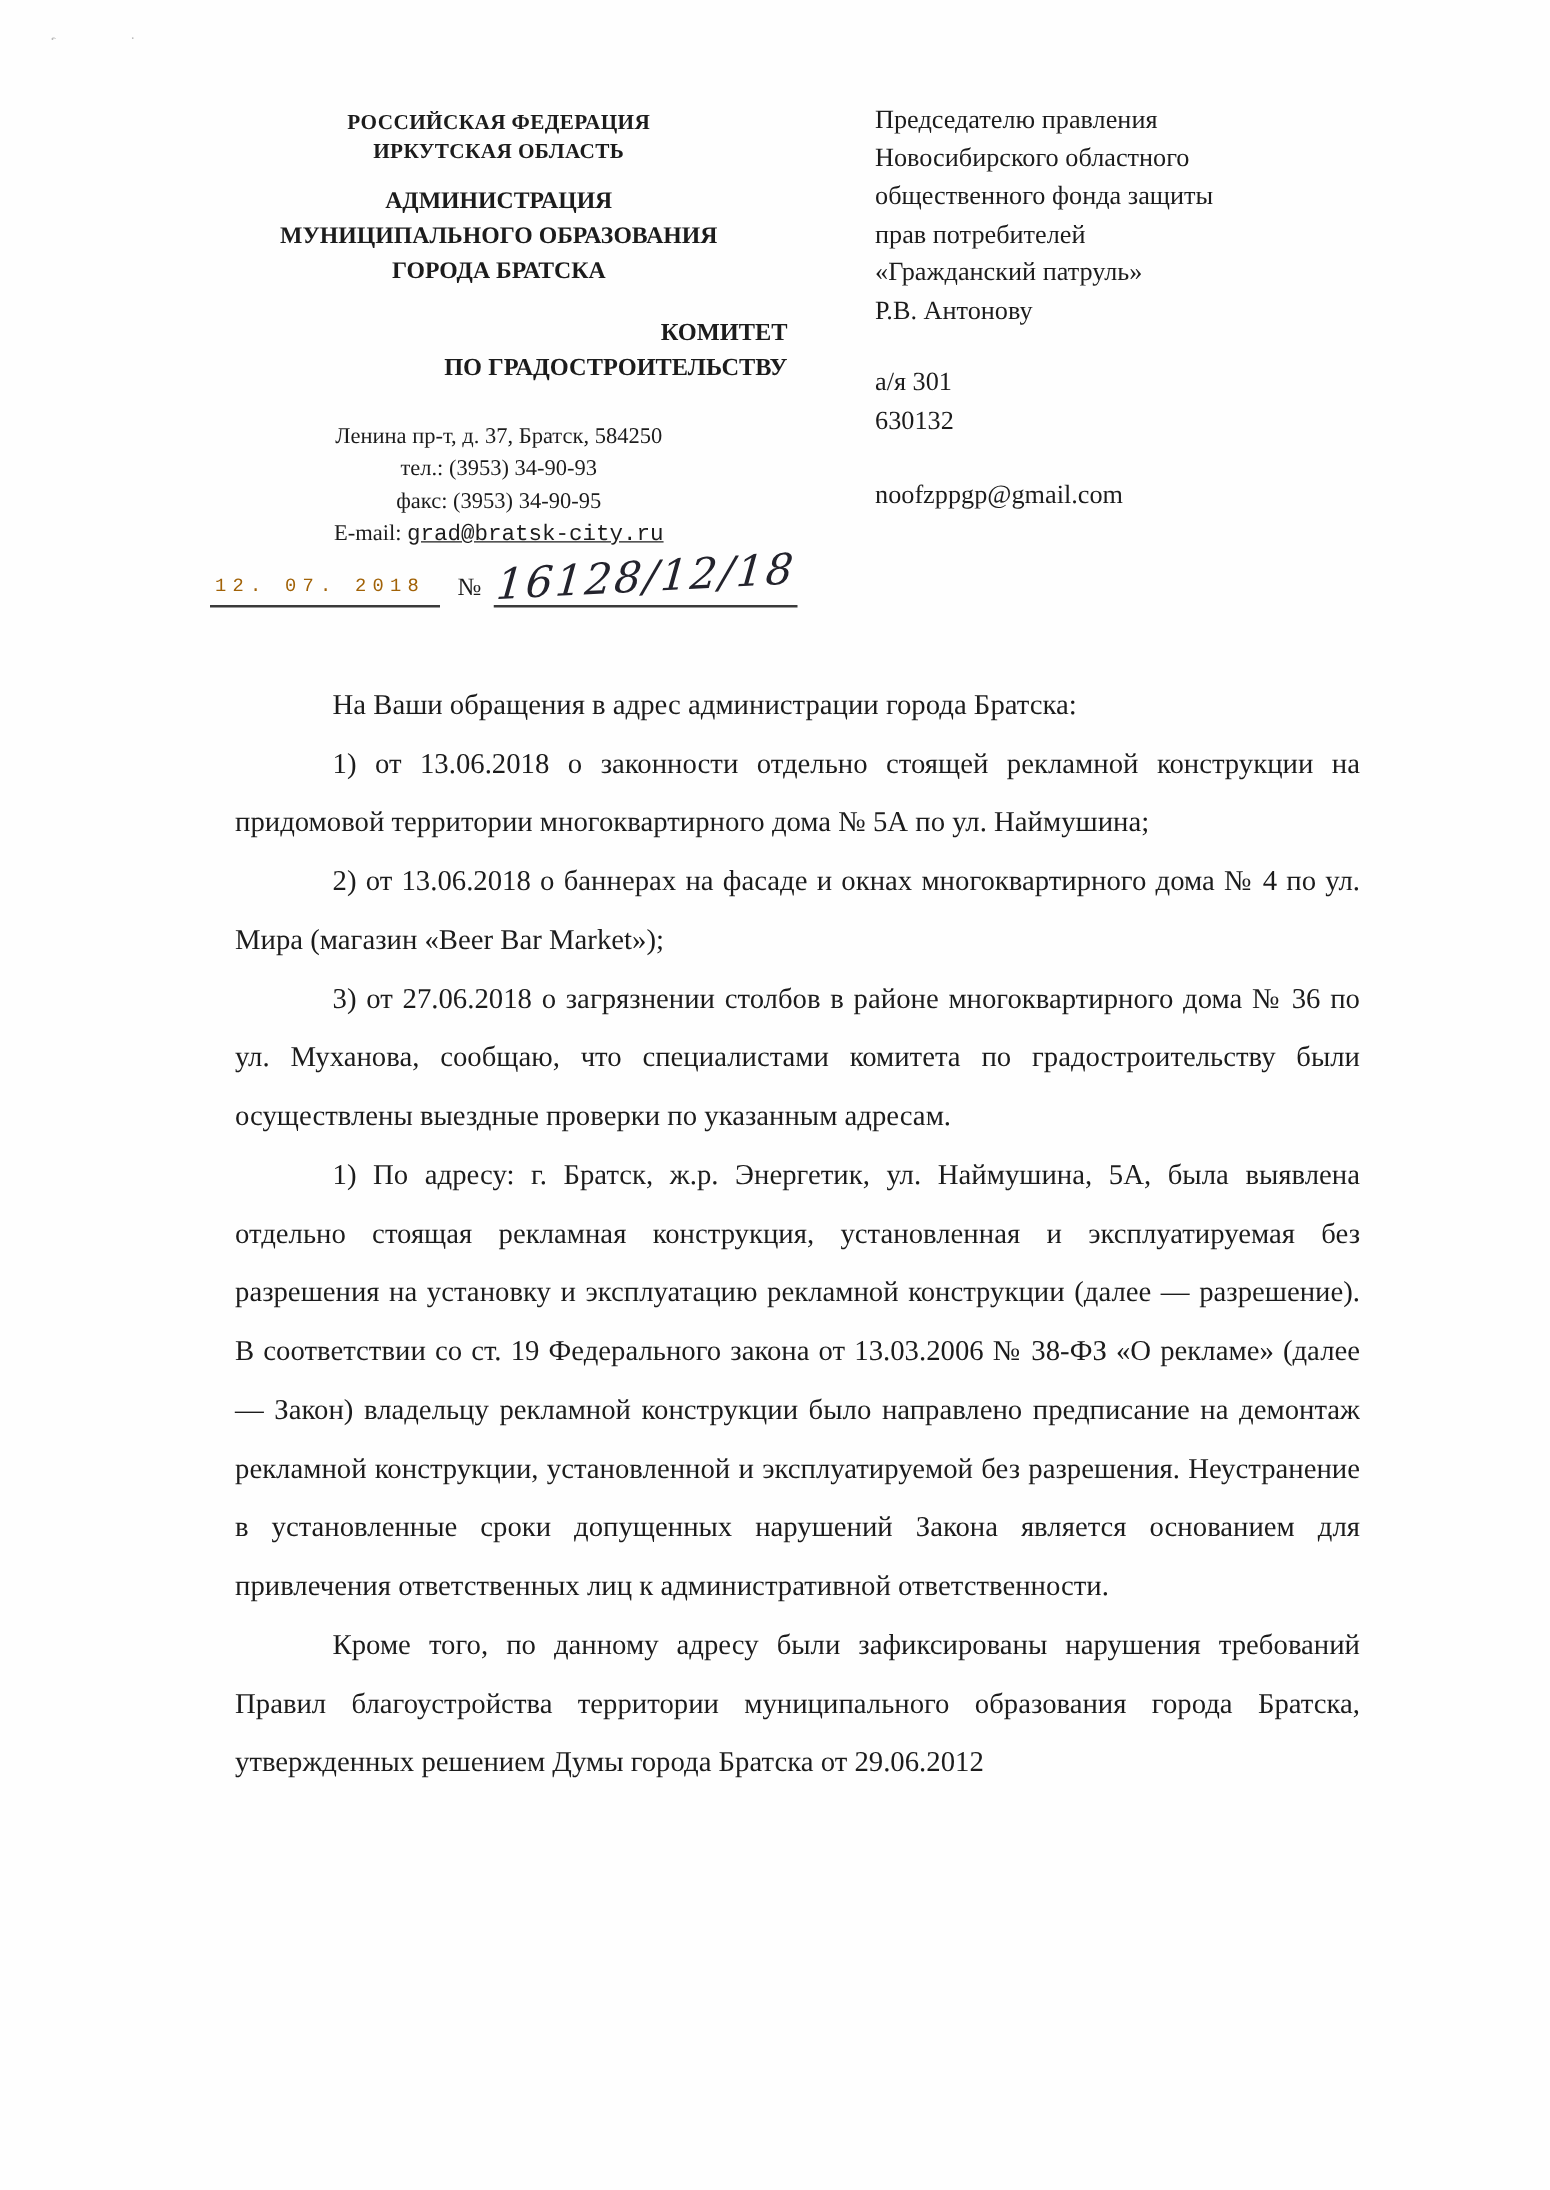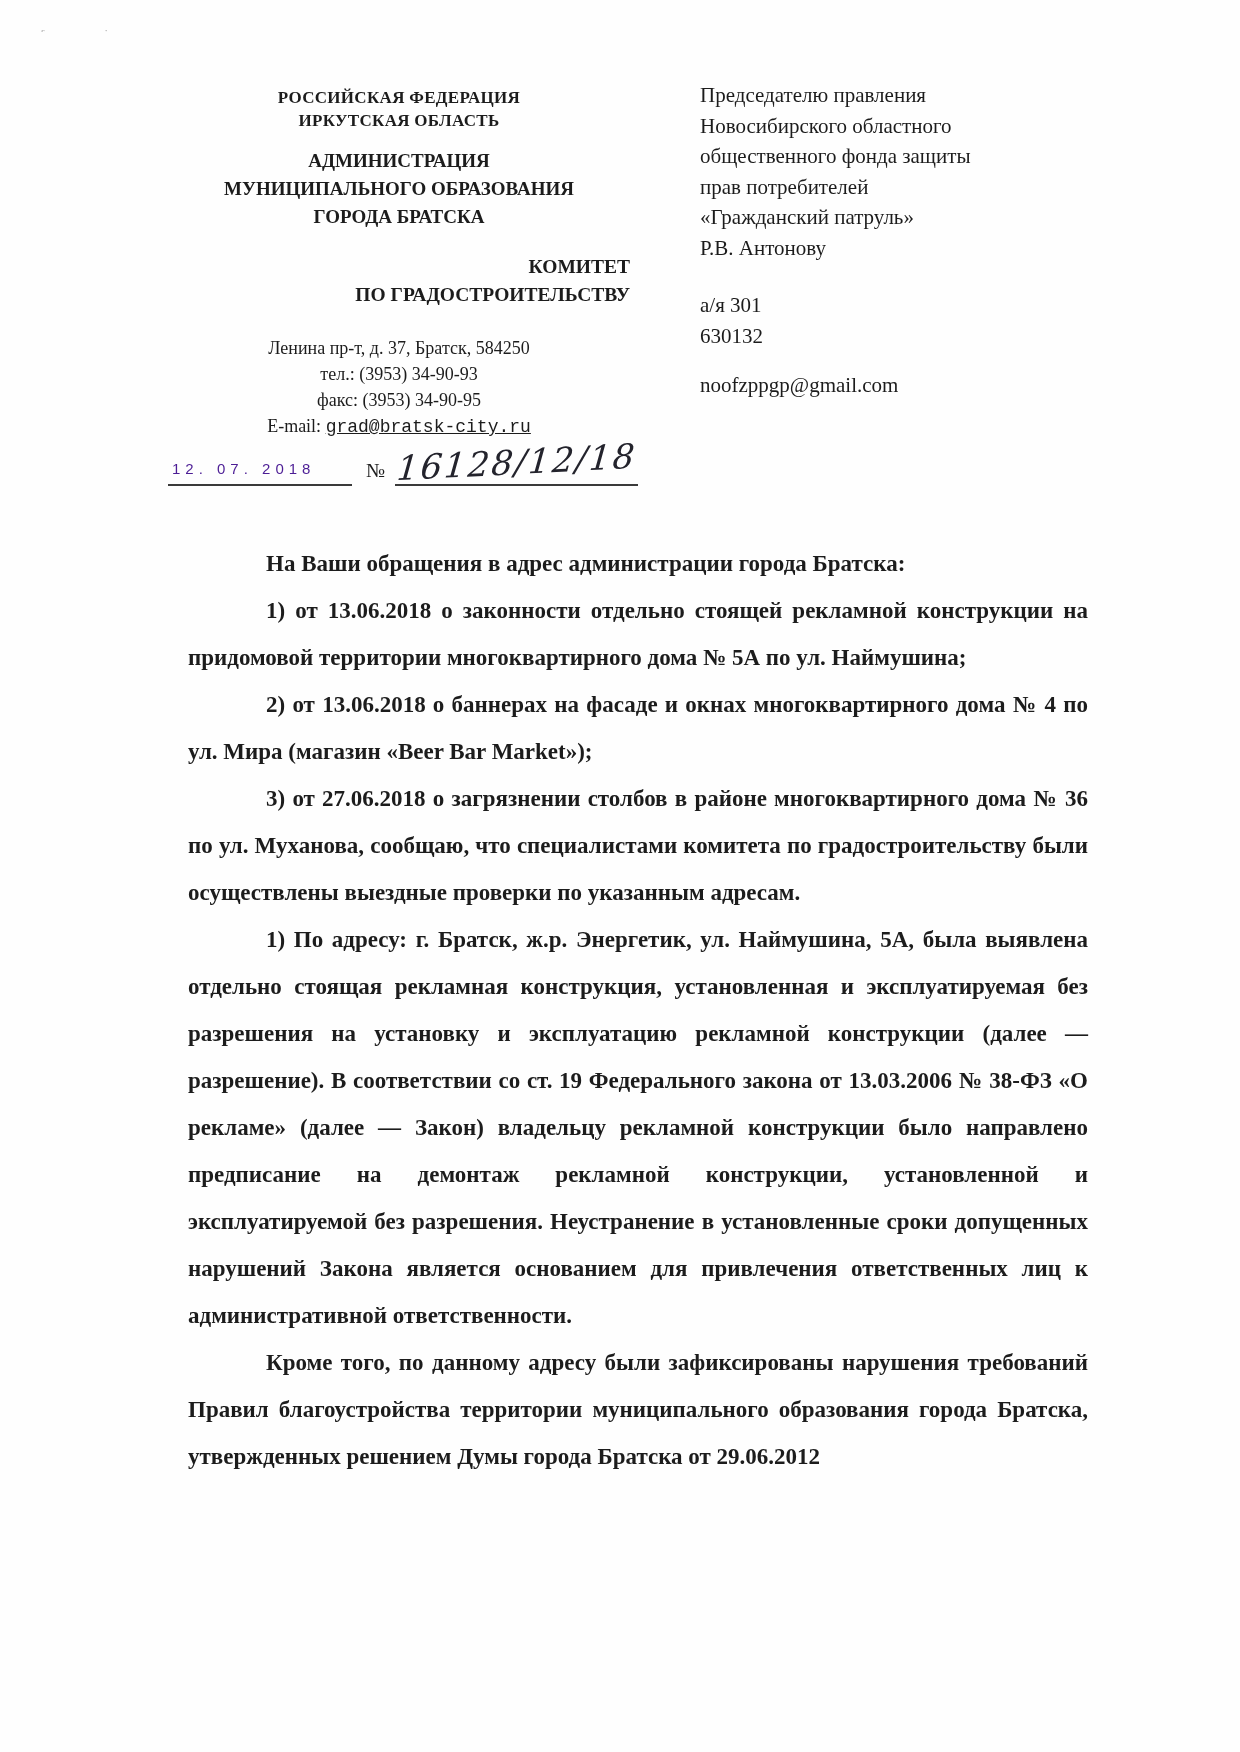--- a/index.html
+++ b/index.html
@@ -36,23 +36,23 @@
     left: 168px; top: 440px; width: 470px;
     display: flex; align-items: flex-end;
   }
   .date-cell {
     flex: 0 0 180px;
     border-bottom: 2px solid #3a3a3a;
     padding: 0 0 6px 4px;
     text-align: left;
   }
   .stamp {
-    font-family: Liberation Sans, sans-serif;
+    font-family: Liberation Mono, monospace;
     font-size: 15px; letter-spacing: 5px;
-    color: #4c1d95;
+    color: #a16207;
   }
   .no-sign { font-size: 20px; padding: 0 10px 4px 14px; }
   .num-cell {
     flex: 1;
     border-bottom: 2px solid #3a3a3a;
     text-align: center;
     height: 44px;
   }
   .handwritten {
     display: inline-block;
@@ -65,30 +65,30 @@
     position: relative; top: 2px;
   }
 
   
   .recipient-block {
     position: absolute;
     left: 700px; top: 80px; width: 400px;
     font-size: 21px; line-height: 30.5px;
   }
   .r-addr  { margin-top: 27px; }
-  .r-email { margin-top: 19px; }
+  .r-email { margin-top: 29px; }
 
   
   .body-text {
     position: absolute;
     left: 188px; top: 540px; width: 900px;
     font-size: 23px; line-height: 47px;
     text-align: justify;
   }
-  .body-text p { margin: 0; text-indent: 78px; font-weight: bold; }
+  .body-text p { margin: 0; text-indent: 78px; }
 </style>
 </head>
 <body>
 
 <div class="page">
 
   <span class="artifact a1">ʻ</span>
   <span class="artifact a2">˙</span>
 
   <div class="sender-block">

